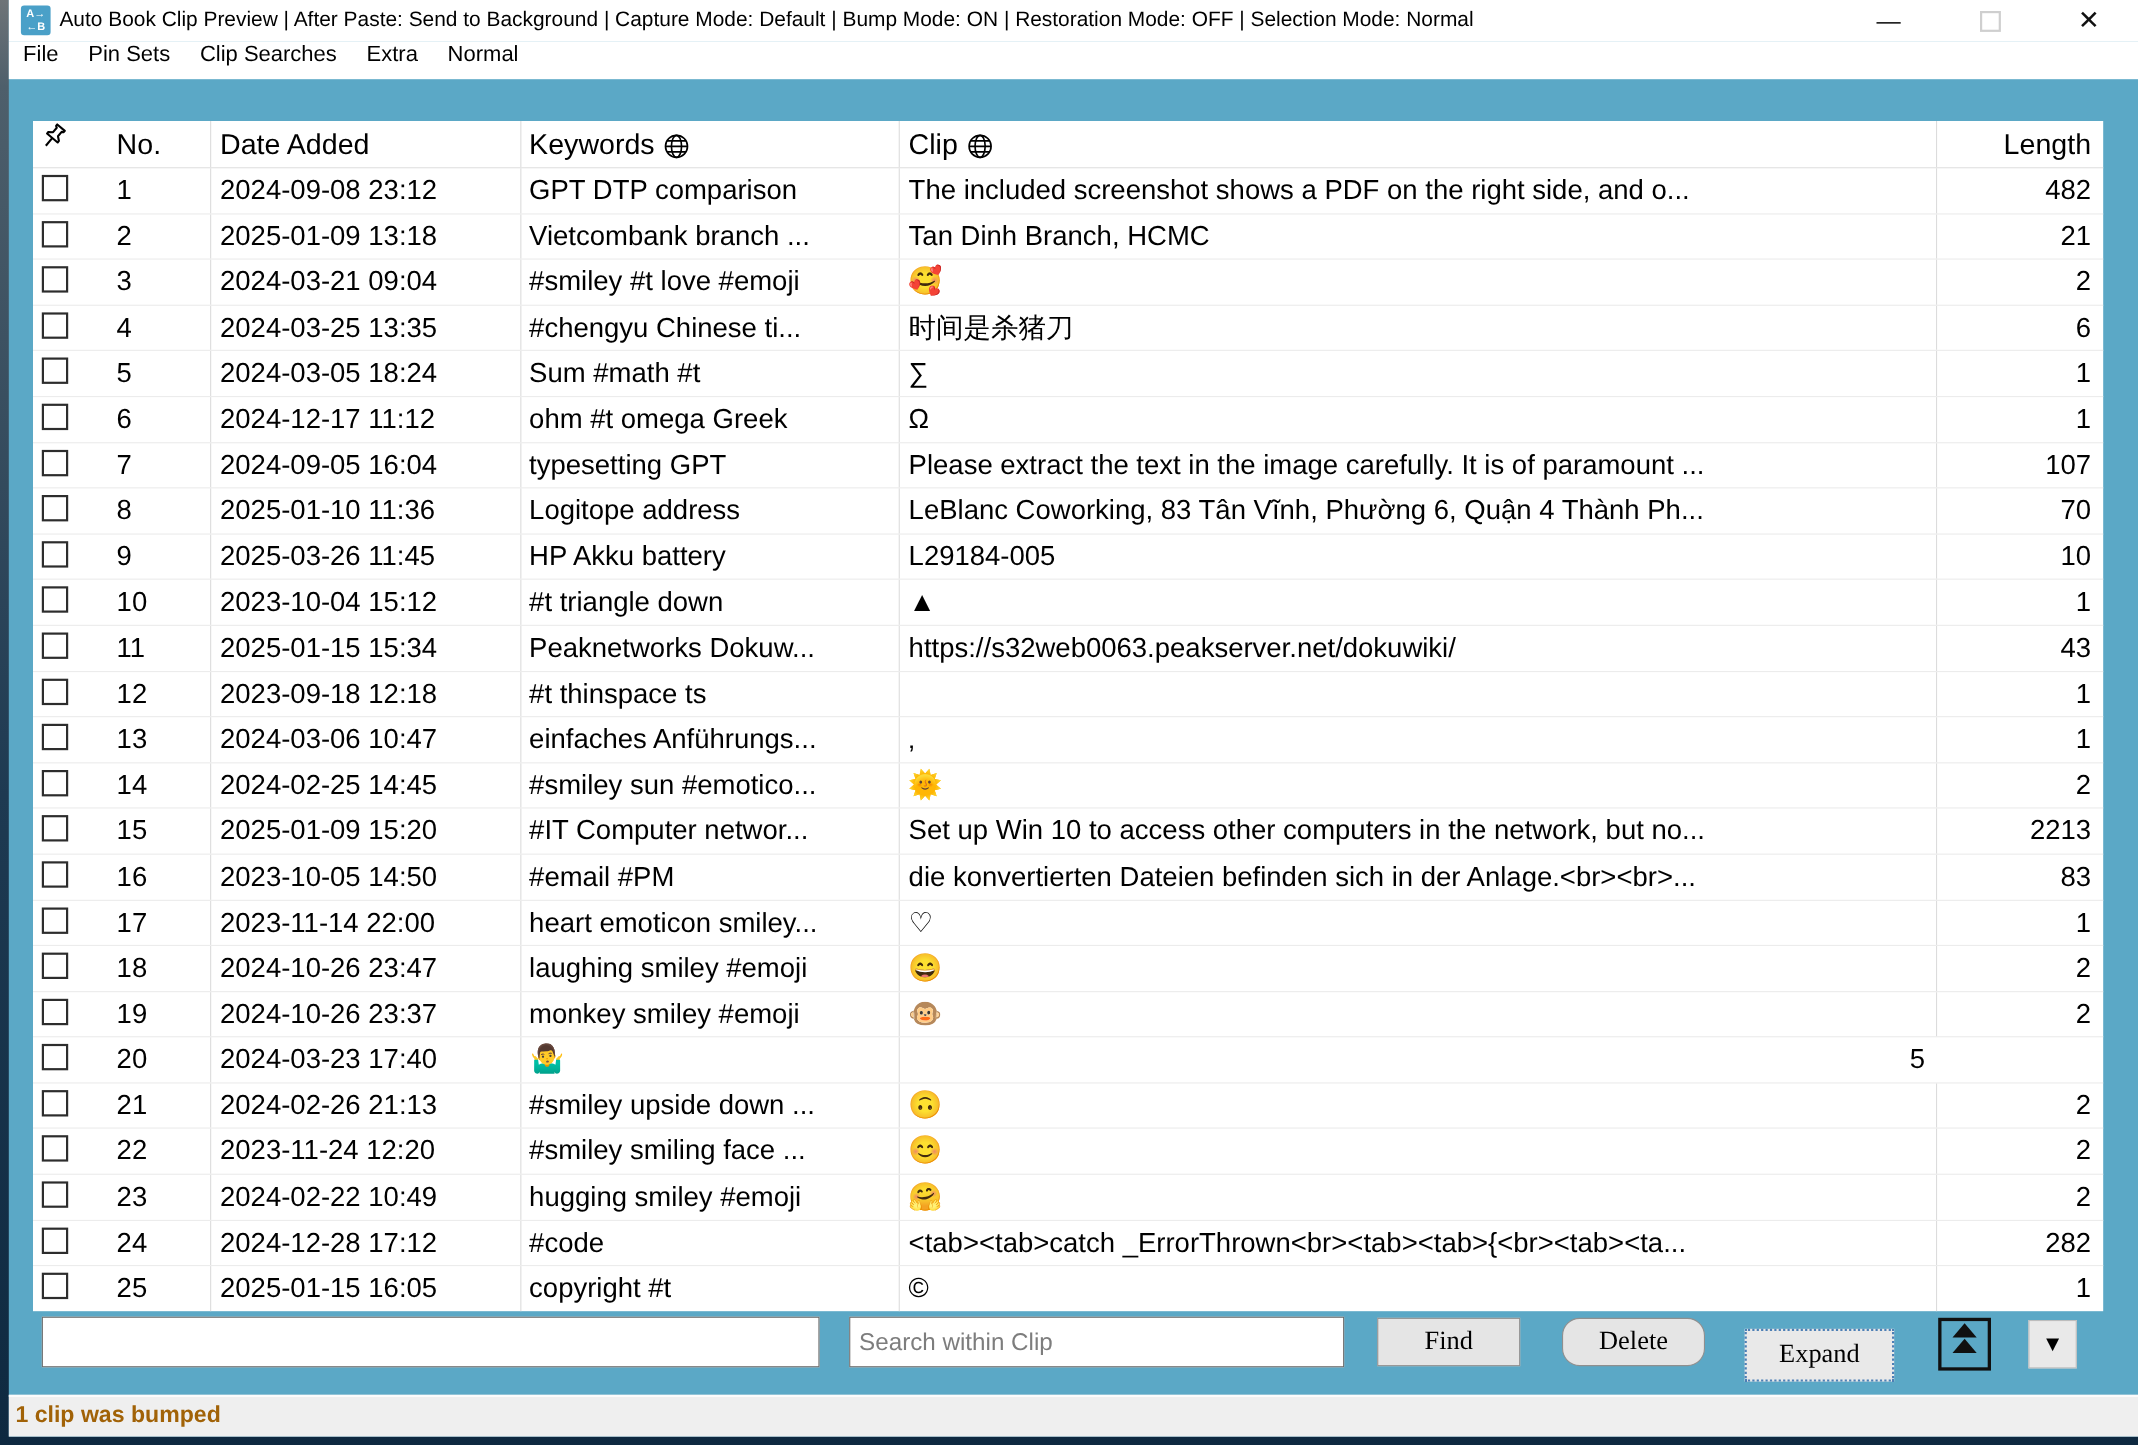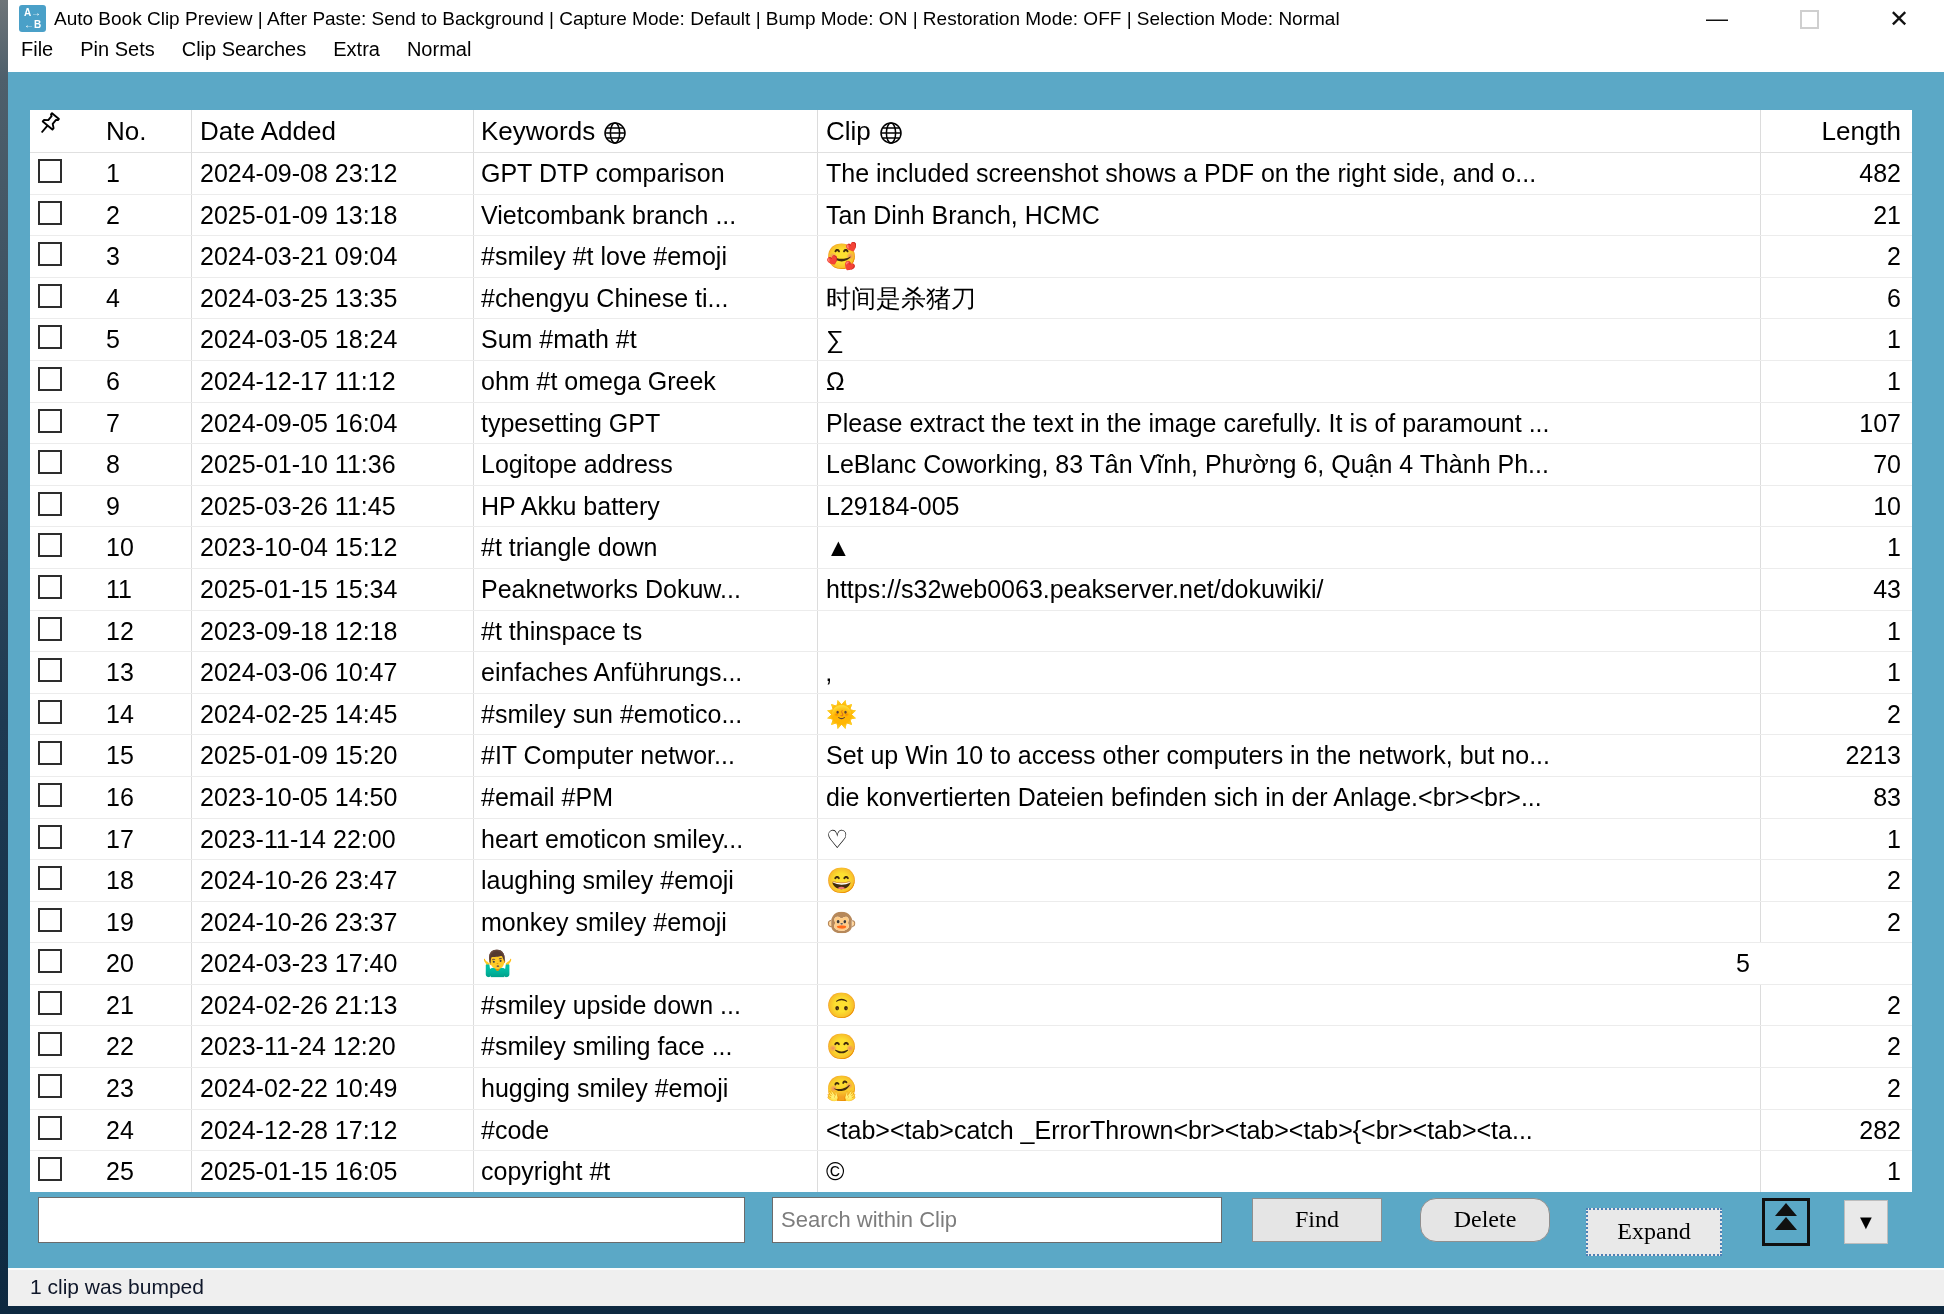--- a/index.html
+++ b/index.html
@@ -48,21 +48,21 @@
   #search-clip-input{left:764px;top:1197px;width:450px;}
   .fbtn{position:absolute;height:44px;top:1198px;background:#e5e5e5;border:1px solid #8f8f8f;box-sizing:border-box;
     font-size:24px;color:#000000;text-align:center;line-height:40px;font-family:Liberation Serif, serif;}
   #btn-find{left:1244px;width:130px;}
   #btn-delete{left:1412px;width:130px;border-radius:16px;}
   #btn-expand{left:1578px;width:136px;height:48px;top:1196px;border:2px dotted #4d7fb5;background:#e9e9e9;line-height:42px;margin-top:12px;}
   #btn-bump-top{position:absolute;left:1754px;top:1198px;width:48px;height:48px;border:3px solid #101010;background:transparent;box-sizing:border-box;text-align:center;}
   #btn-move-down{position:absolute;left:1836px;top:1200px;width:44px;height:44px;background:#e9e9e9;border:1px solid #bdbdbd;box-sizing:border-box;text-align:center;line-height:42px;font-size:20px;color:#000;}
   
   #statusbar{position:absolute;left:0;top:1268px;width:1936px;height:38px;background:#efefef;border-top:2px solid #fbfbfb;box-sizing:border-box;}
-  #status-text{font-size:21px;color:#0f172a;line-height:34px;padding-left:22px;}
+  #status-text{font-size:21px;color:#a16207;line-height:34px;padding-left:6px;font-weight:bold;}
 </style>
 </head>
 <body>
 
 <div id="window">
 
   <div id="titlebar">
     <div id="appicon">
       <span>A→</span>
       <span>←B</span>

